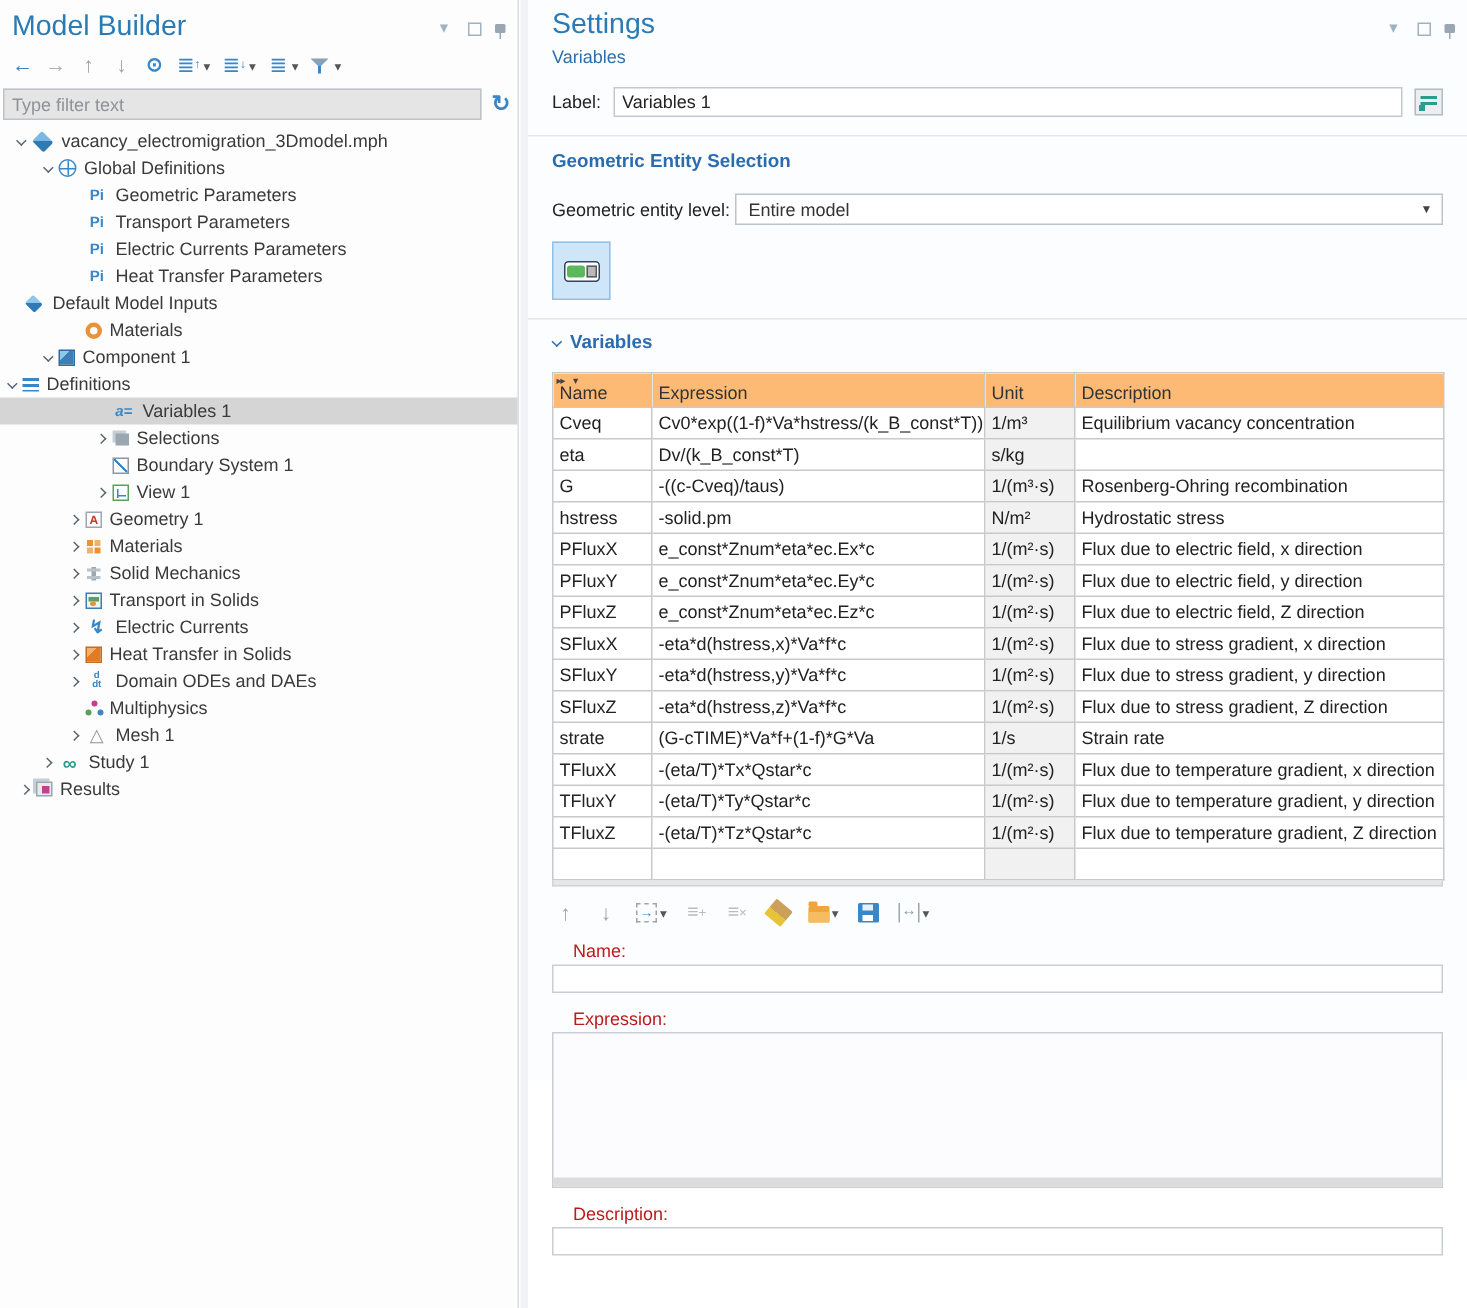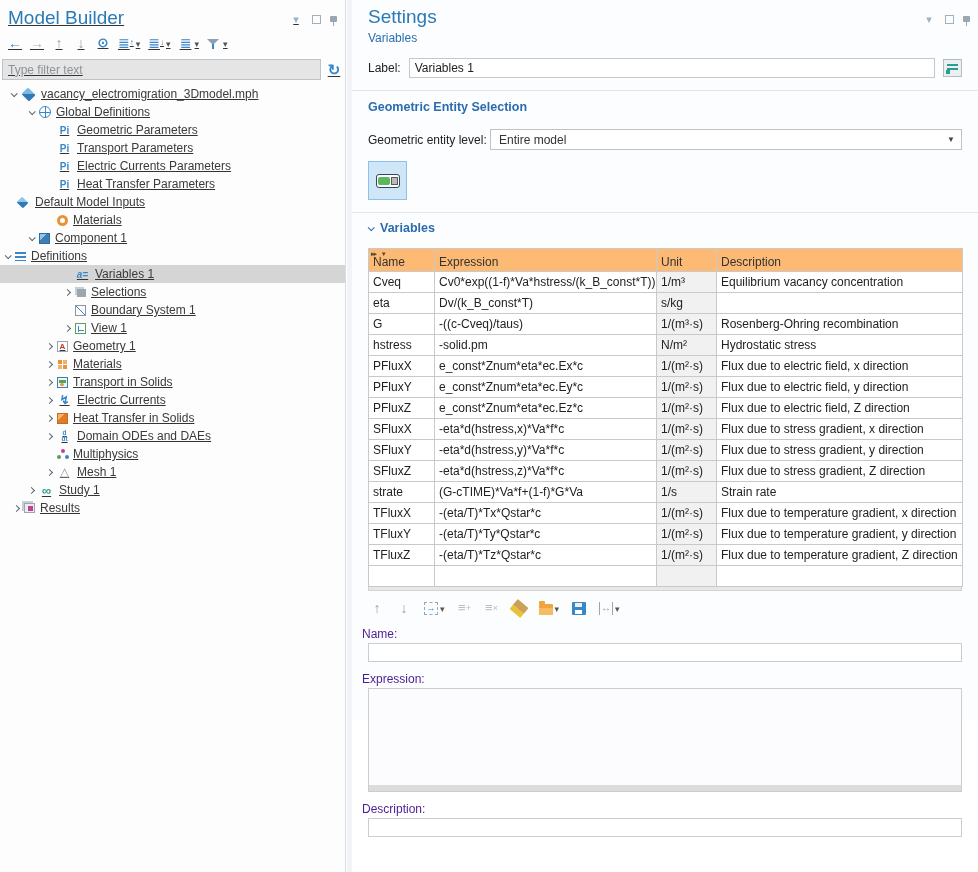--- a/index.html
+++ b/index.html
@@ -2,21 +2,21 @@
 <html><head>
 <meta charset="utf-8">
 <style>
   * { box-sizing: border-box; margin: 0; padding: 0; }
   html,body { width:978px; height:872px; overflow:hidden; background:#fff;
               font-family:"Liberation Sans", sans-serif; color:#333; }
   body { position:relative; font-size:12px; }
 
   
   .left-panel { position:absolute; left:0; top:0; width:346px; height:872px;
-                background:#fdfdfe; border-right:1px solid #d8dde2;text-decoration:underline; }
+                background:#fdfdfe; border-right:1px solid #d8dde2; }
   .divider { position:absolute; left:347px; top:0; width:5px; height:872px; background:#f1f3f6; }
   .panel-header { display:flex; align-items:flex-start; padding:6px 8px 0 8px; }
   .panel-title { font-size:19px; color:#2a7ab5; flex:1; line-height:24px; }
   .win-icons { display:flex; gap:9px; align-items:center; margin-top:6px; }
   .g-panel-caret-icon::before { content:"▾"; color:#9fb2c2; font-size:11px; }
   .g-float-icon { width:9px; height:9px; border:1px solid #9fb2c2; display:inline-block; }
   .g-pin-icon { width:7px; height:6px; background:#9aa6b2; border-radius:1px; display:inline-block; position:relative; }
   .g-pin-icon::after { content:""; position:absolute; left:3px; top:6px; width:1px; height:4px; background:#9aa6b2; }
 
   .mb-toolbar { display:flex; align-items:center; gap:4px; padding:5px 6px 2px 6px; }
@@ -155,21 +155,21 @@
   .g-load-icon { width:14px; height:11px; background:#efa43c; border-radius:1px; position:relative; margin-top:2px; }
   .g-load-icon::before { content:""; position:absolute; left:0; top:-3px; width:6px; height:3px; background:#efa43c; border-radius:1px 1px 0 0; }
   .g-load-icon::after { content:""; position:absolute; left:0; bottom:0; width:14px; height:7px; background:#f6bc62; }
   .g-save-icon { width:13px; height:13px; background:#3a87c8; position:relative; border-radius:1px; }
   .g-save-icon::before { content:""; position:absolute; left:3px; top:1px; width:7px; height:4px; background:#e9f1f8; }
   .g-save-icon::after { content:""; position:absolute; left:3px; bottom:1px; width:7px; height:4px; background:#fff; }
   .g-column-width-icon { width:14px; height:13px; border-left:1px solid #9aa6b0; border-right:1px solid #9aa6b0;
       display:inline-flex; align-items:center; justify-content:center; }
   .g-column-width-icon::before { content:"↔"; color:#8a97a1; font-size:10px; }
 
-  .field-label { margin:10px 10px 2px; color:#4c1d95; }
+  .field-label { margin:10px 30px 2px; color:#b91c1c; }
   .line-input { margin:2px 16px 0; width:594px; height:19px; border:1px solid #c9ced4; background:#fff;
       font-family:"Liberation Sans",sans-serif; font-size:12px; padding:0 4px; display:block; }
   .expr-area { margin:2px 16px 0; width:594px; height:104px; border:1px solid #c9ced4; background:#fcfcff; position:relative; }
   .expr-area .hscroll { position:absolute; left:0; bottom:0; width:100%; height:6px; background:#dcdcdc; }
 </style>
 </head>
 <body>
 
 <div class="left-panel">
   <div class="panel-header">
@@ -306,20 +306,27 @@
         </span>
         <span class="tico ic-geometry"></span>
         <span class="tlabel">Geometry 1</span>
       </div>
       <div class="tree-row" style="padding-left: 42px;">
         <span class="expander">
           <span class="chev right"></span>
         </span>
         <span class="tico ic-materials-comp"></span>
         <span class="tlabel">Materials</span>
+      </div>
+      <div class="tree-row" style="padding-left: 42px;">
+        <span class="expander">
+          <span class="chev right"></span>
+        </span>
+        <span class="tico ic-solid-mechanics"></span>
+        <span class="tlabel">Solid Mechanics</span>
       </div>
       <div class="tree-row" style="padding-left: 42px;">
         <span class="expander">
           <span class="chev right"></span>
         </span>
         <span class="tico ic-transport"></span>
         <span class="tlabel">Transport in Solids</span>
       </div>
       <div class="tree-row" style="padding-left: 42px;">
         <span class="expander">

